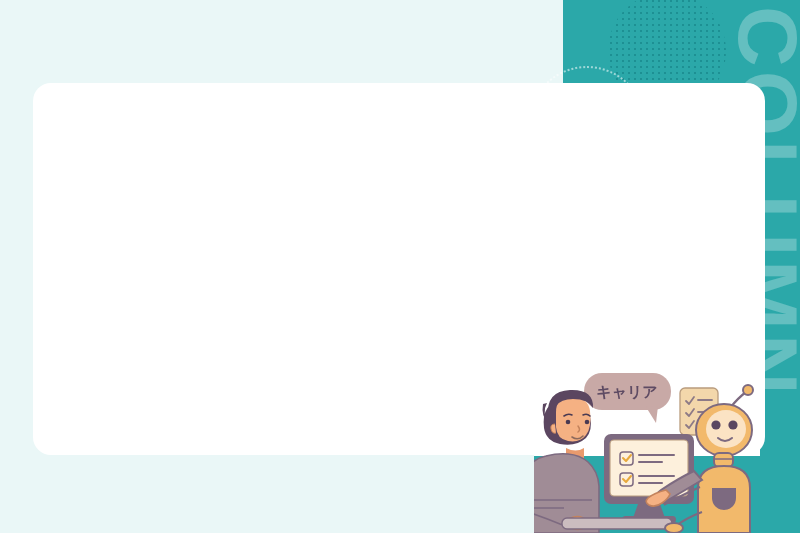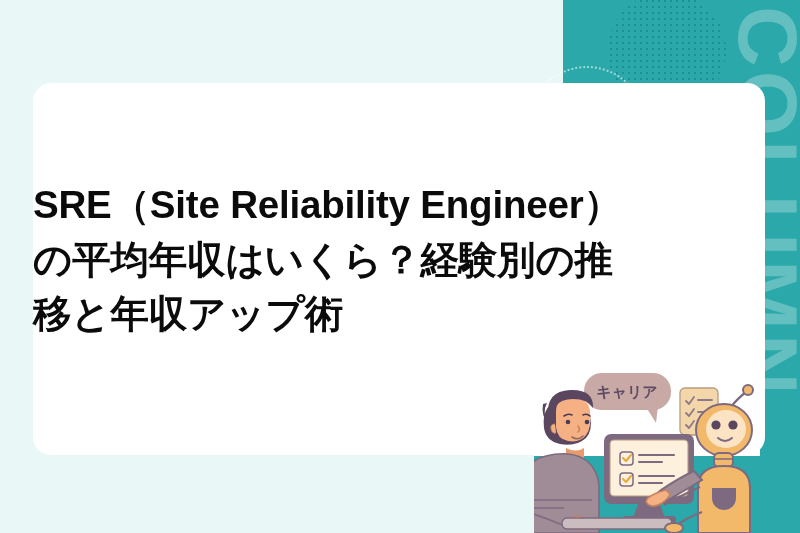--- a/index.html
+++ b/index.html
@@ -118,23 +118,20 @@
   <div class="bg-teal-block"></div>
   <div class="deco-dots"></div>
   <div class="deco-arc"></div>
 
   <div class="column-word">
     <span>COLUMN</span>
   </div>
 
   <div class="card"></div>
 
-  <div class="title">SRE（Site Reliability Engineer）
-の平均年収はいくら？経験別の推
-移と年収アップ術</div>
 
   <div class="illus">
     <svg width="260" height="181" viewBox="0 0 260 181" xmlns="http://www.w3.org/2000/svg">
 
       <path d="M0,0 H225 a18,18 0 0 1 0,0 V86 a18,18 0 0 1 -18,18 H0 Z" fill="#ffffff"></path>
       <rect x="0" y="0" width="226" height="104" fill="#ffffff"></rect>
 
       <rect x="0" y="104" width="260" height="77" fill="#2ba8a9"></rect>
       <rect x="0" y="104" width="226" height="6" fill="#ffffff" opacity="0.0"></rect>
 

